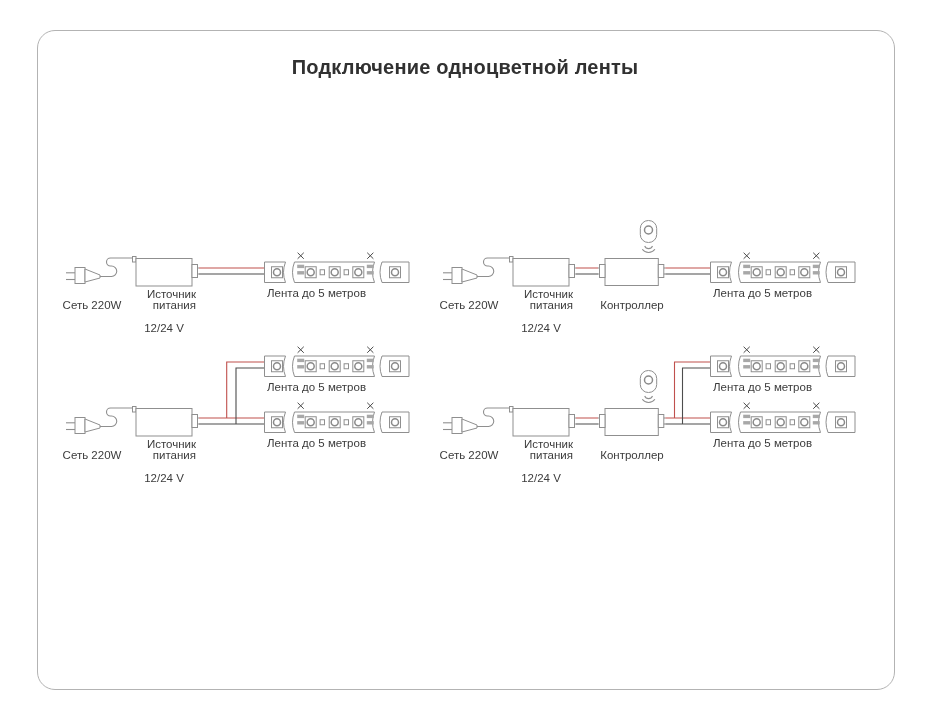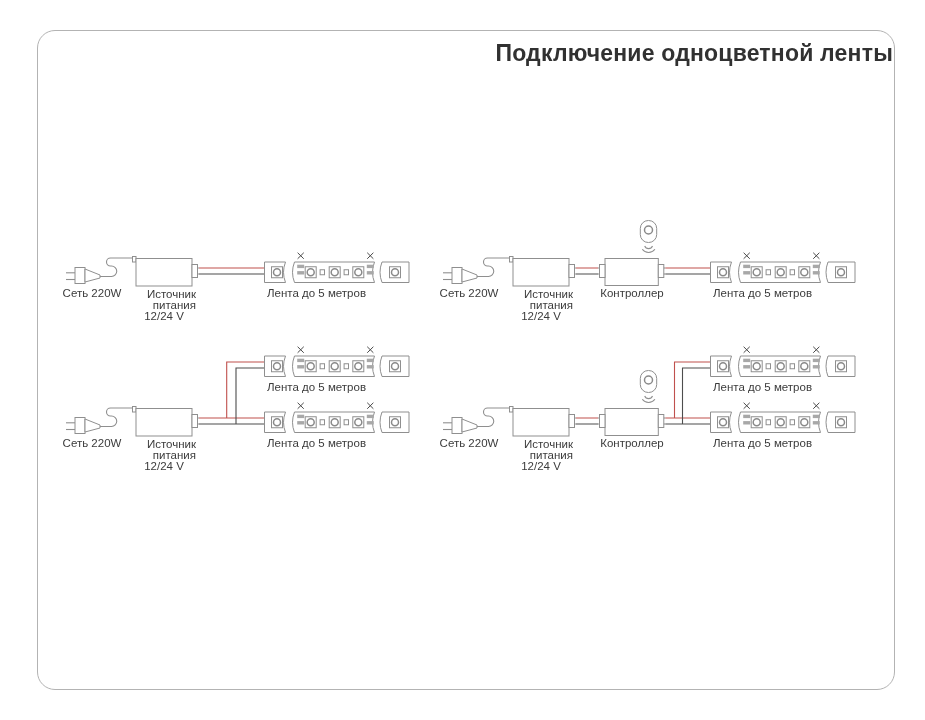--- a/index.html
+++ b/index.html
@@ -5,29 +5,29 @@
   html,body{margin:0;padding:0;}
   body{
     width:925px;height:720px;position:relative;background:#ffffff;
     font-family:"Liberation Sans", sans-serif;color:#3b3b3b;overflow:hidden;
   }
   .card{
     position:absolute;left:37px;top:30px;width:856px;height:658px;
     border:1px solid #b3b3b3;border-radius:18px;background:#fff;
   }
   .title{
-    position:absolute;left:37px;top:40px;width:856px;text-align:right;
-    font-size:23px;font-weight:700;color:#313131;letter-spacing:.2px;
+    position:absolute;left:37px;top:56px;width:856px;text-align:center;
+    font-size:20px;font-weight:700;color:#313131;letter-spacing:.2px;
   }
   svg.scene{position:absolute;left:0;top:0;}
   .lbl{
     position:absolute;font-size:11.5px;color:#3b3b3b;line-height:11px;
     white-space:nowrap;
   }
-  .lbl.center{text-align:center;}
+  .lbl.center{text-align:center;margin-top:12px;}
   .lbl.wrap{white-space:normal;text-align:right;}
   .outline{fill:#ffffff;stroke:#8f8f8f;stroke-width:1;}
   .ring{fill:none;stroke:#8a8a8a;stroke-width:1.5;}
   .pad{fill:#a8a8a8;stroke:none;}
   .xmark{stroke:#4a4a4a;stroke-width:1;stroke-linecap:round;}
   .cord{fill:none;stroke:#8f8f8f;stroke-width:1.1;}
   .wave{fill:none;stroke:#8f8f8f;stroke-width:1.1;}
   .wire{fill:none;stroke-width:1.1;}
 </style>
 </head>

